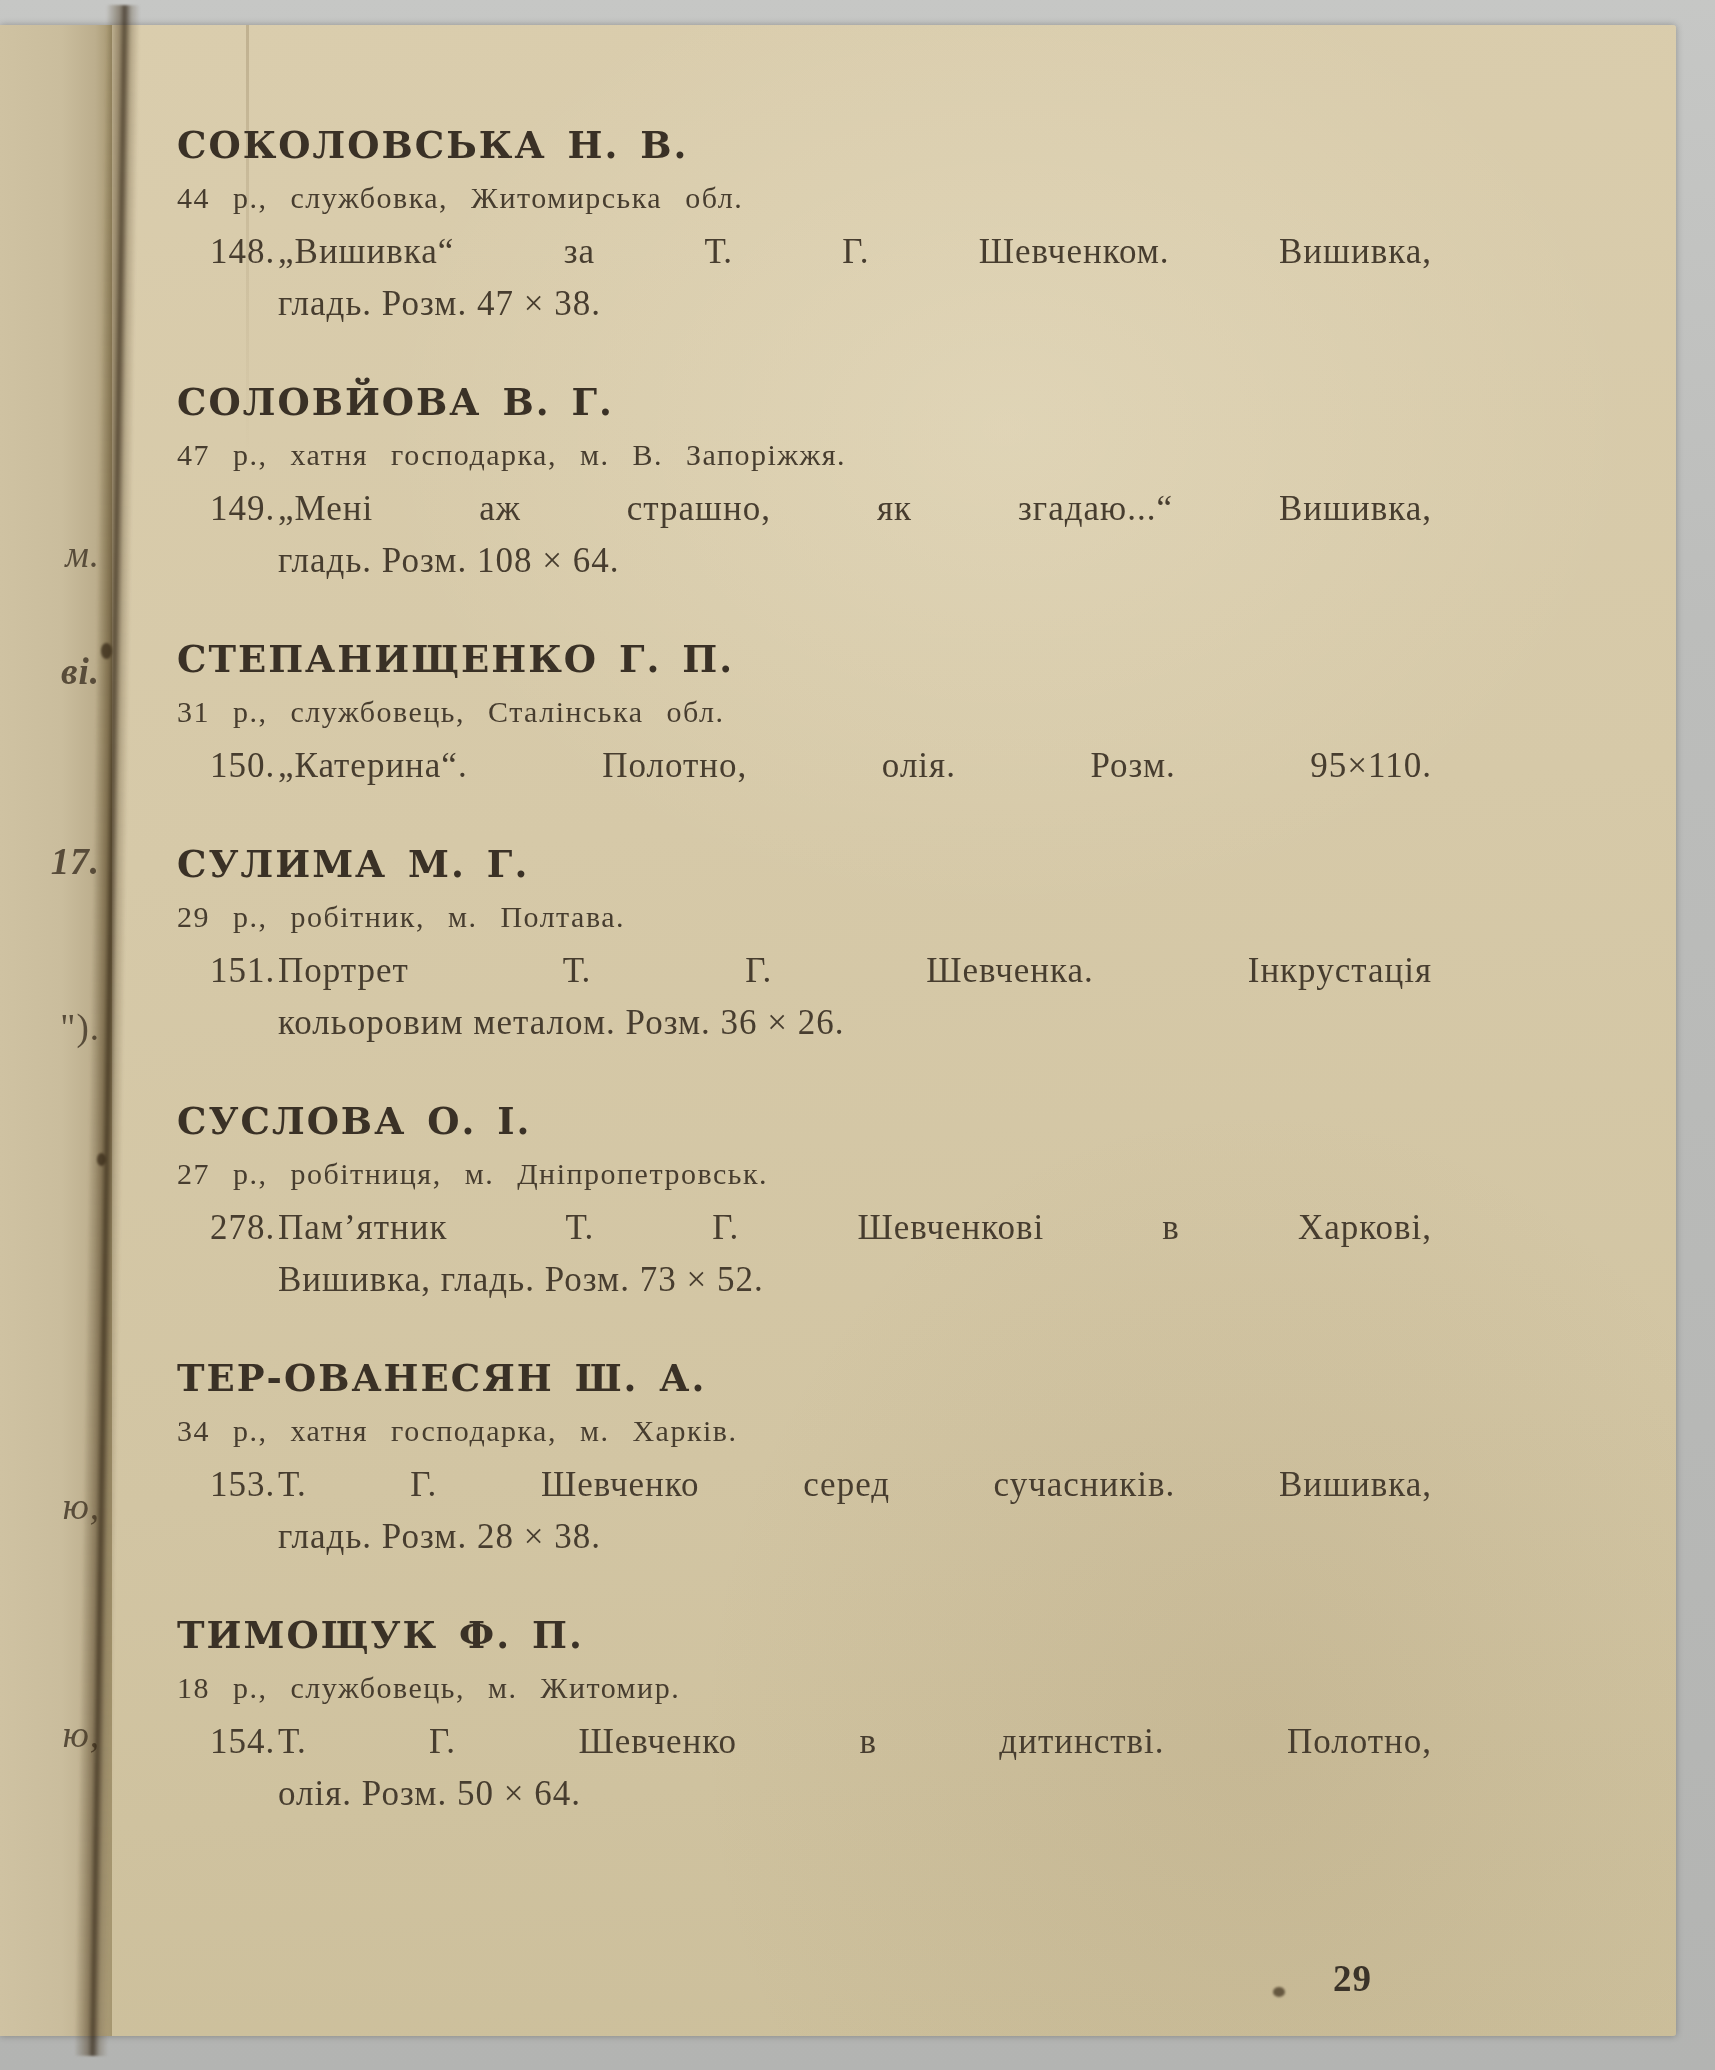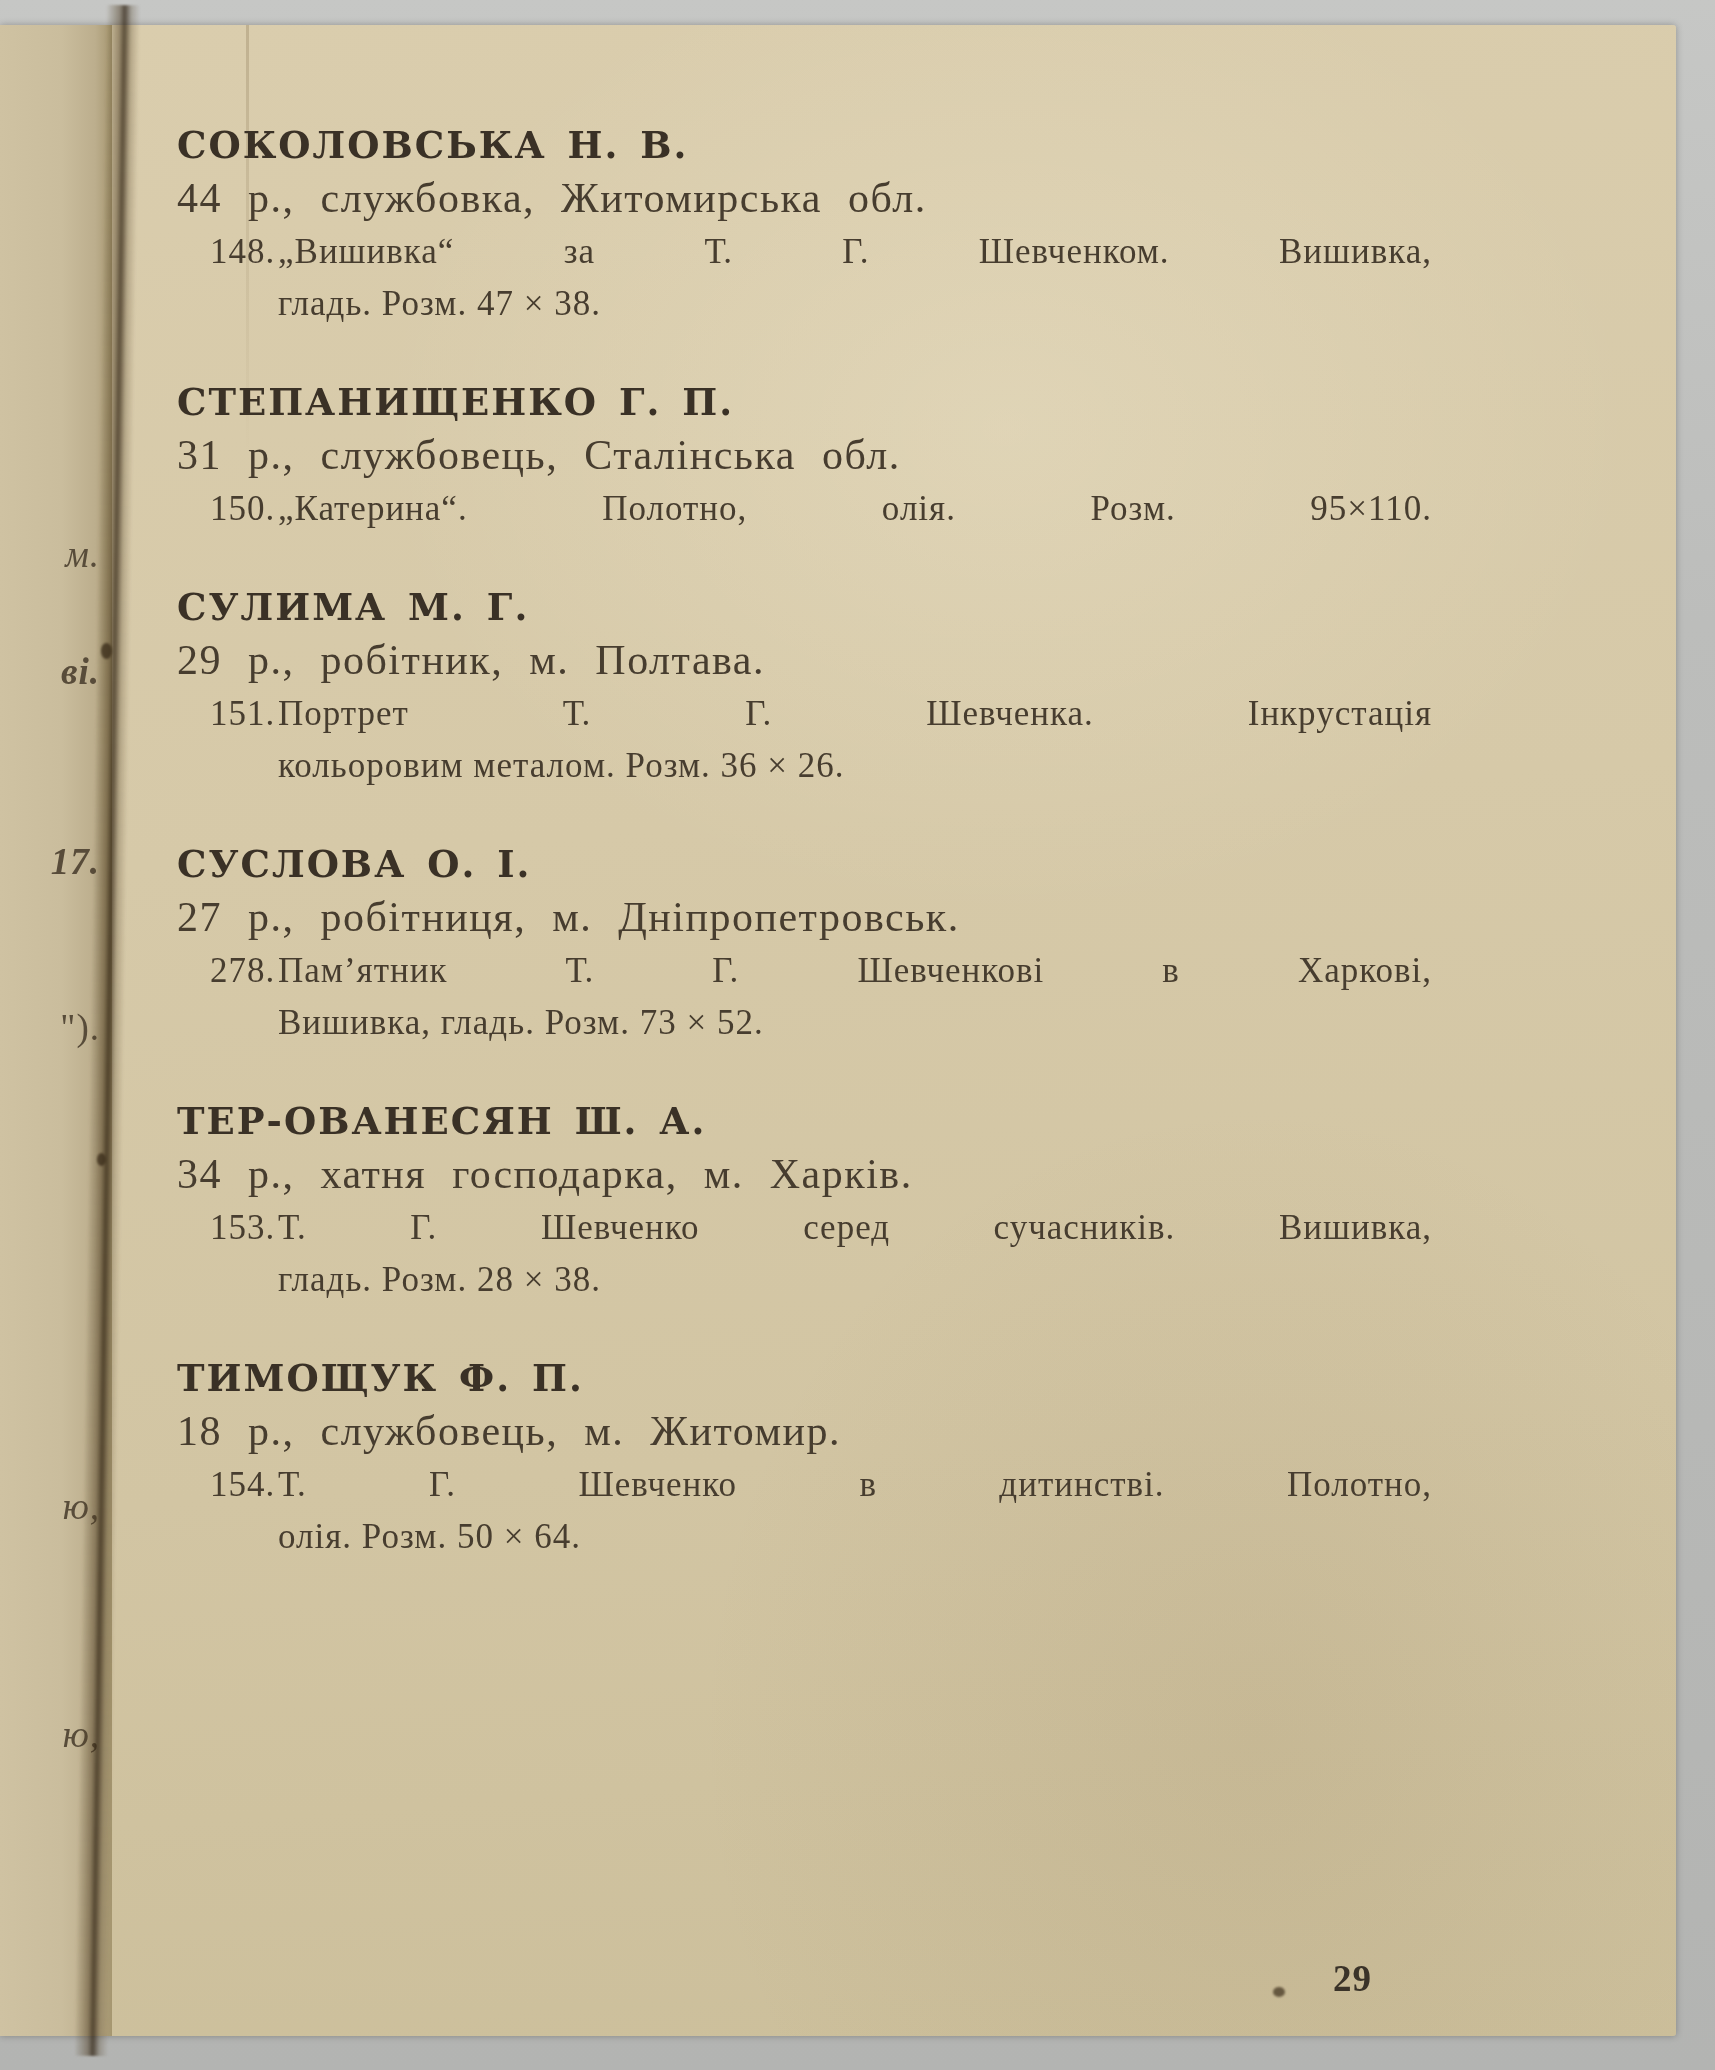--- a/index.html
+++ b/index.html
@@ -42,21 +42,21 @@
   .frag.it{font-style:italic;}
   .f0{top:510px;} .f1{top:627px;font-weight:bold;} .f2{top:817px;font-weight:bold;}
   .f3{top:983px;} .f4{top:1462px;} .f5{top:1690px;}
   .content{position:absolute;left:177px;top:94px;width:1255px;}
   .section{margin-bottom:46px;}
   .artist-name{
     font-family:"DejaVu Serif",serif;font-weight:bold;font-size:37px;line-height:52px;
     letter-spacing:2px;color:#3a3126;word-spacing:6px;
   }
   .artist-info{
-    font-size:42px;line-height:54px;letter-spacing:1.5px;word-spacing:14px;color:#473d2f;
+    font-size:30px;line-height:54px;letter-spacing:1.5px;word-spacing:14px;color:#473d2f;
   }
   .item{
     position:relative;padding-left:101px;margin-top:1px;
     font-size:35px;line-height:52px;color:#473d2f;letter-spacing:1px;
   }
   .item .num{position:absolute;left:33px;top:0;}
   .line{min-height:52px;}
   .line.just{text-align:justify;text-align-last:justify;text-justify:inter-word;}
   .it-seg{}
   .pageno{
@@ -89,20 +89,29 @@
     <div class="section">
       <div class="artist-name">СОКОЛОВСЬКА Н. В.</div>
       <div class="artist-info">44 р., службовка, Житомирська обл.</div>
       <div class="item">
         <span class="num">148.</span>
         <div class="line just"><span>„Вишивка“ за Т. Г. Шевченком.</span> <span class="it-seg">Вишивка,</span></div>
         <div class="line"><span class="it-seg">гладь. Розм. 47 × 38.</span></div>
       </div>
     </div>
 
+    <div class="section">
+      <div class="artist-name">СОЛОВЙОВА В. Г.</div>
+      <div class="artist-info">47 р., хатня господарка, м. В. Запоріжжя.</div>
+      <div class="item">
+        <span class="num">149.</span>
+        <div class="line just"><span>„Мені аж страшно, як згадаю...“</span> <span class="it-seg">Вишивка,</span></div>
+        <div class="line"><span class="it-seg">гладь. Розм. 108 × 64.</span></div>
+      </div>
+    </div>
 
     <div class="section">
       <div class="artist-name">СТЕПАНИЩЕНКО Г. П.</div>
       <div class="artist-info">31 р., службовець, Сталінська обл.</div>
       <div class="item">
         <span class="num">150.</span>
         <div class="line just"><span>„Катерина“.</span> <span class="it-seg">Полотно, олія. Розм. 95×110.</span></div>
       </div>
     </div>
 

